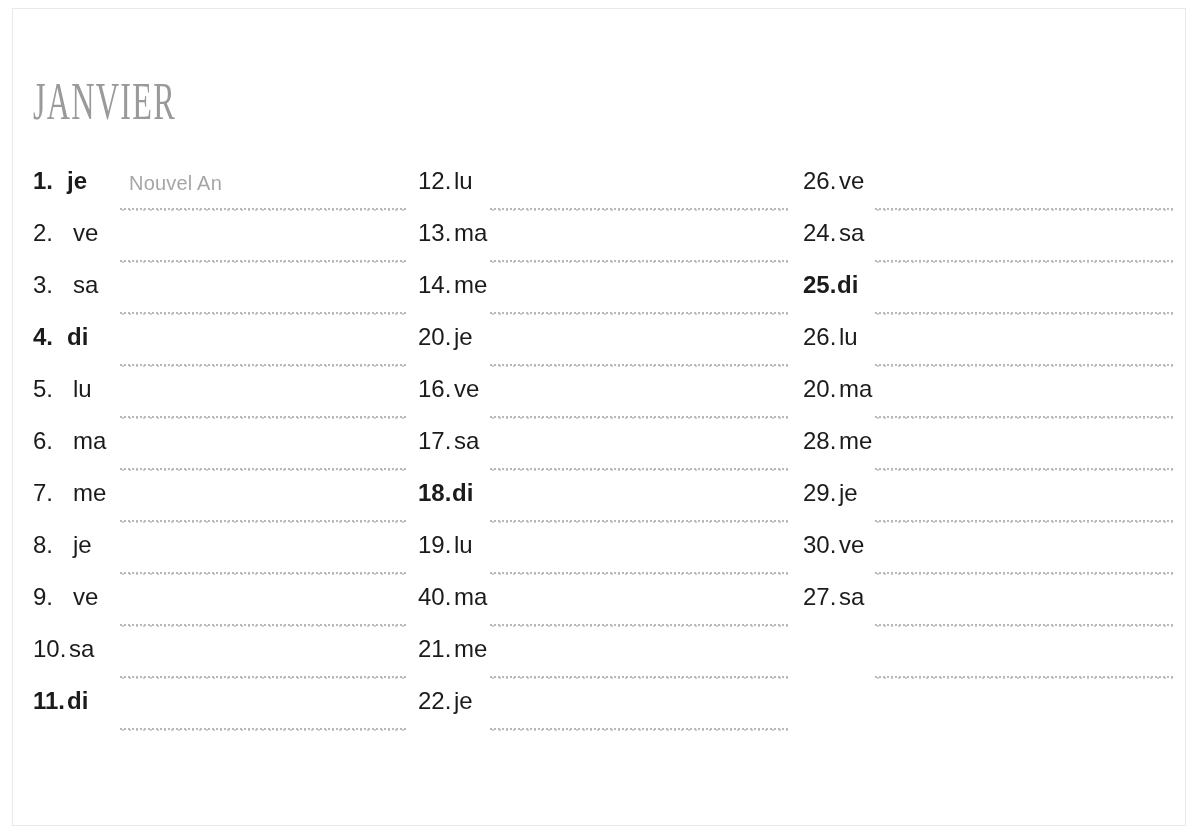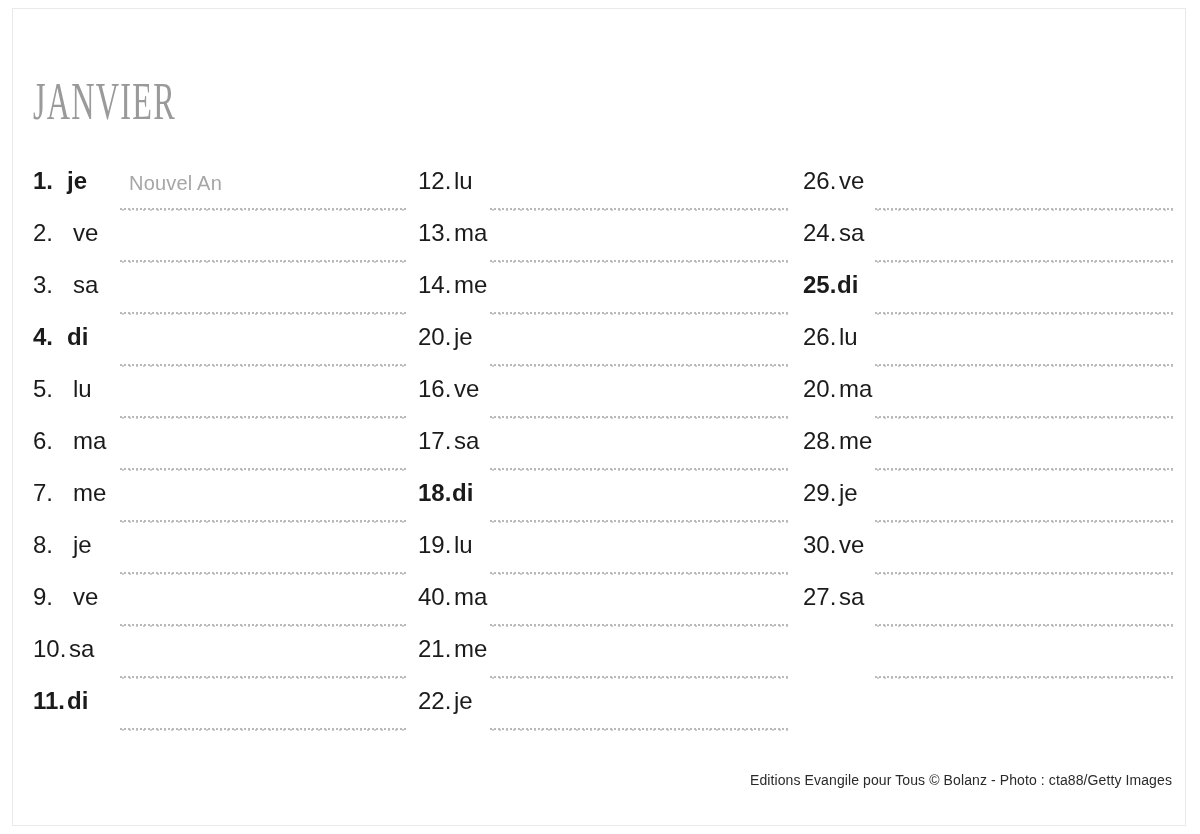--- a/index.html
+++ b/index.html
@@ -375,15 +375,14 @@
             <span class="day-abbr">sa</span>
           </div>
           <div class="rule"></div>
         </div>
         <div class="rule-only">
           <div class="rule"></div>
         </div>
       </div>
   </div>
 
-  <div class="footer">Editions Evangile pour Tous  © Bolanz - Photo : cta88/Getty Images</div>
 
 </div>
 
 </body></html>

